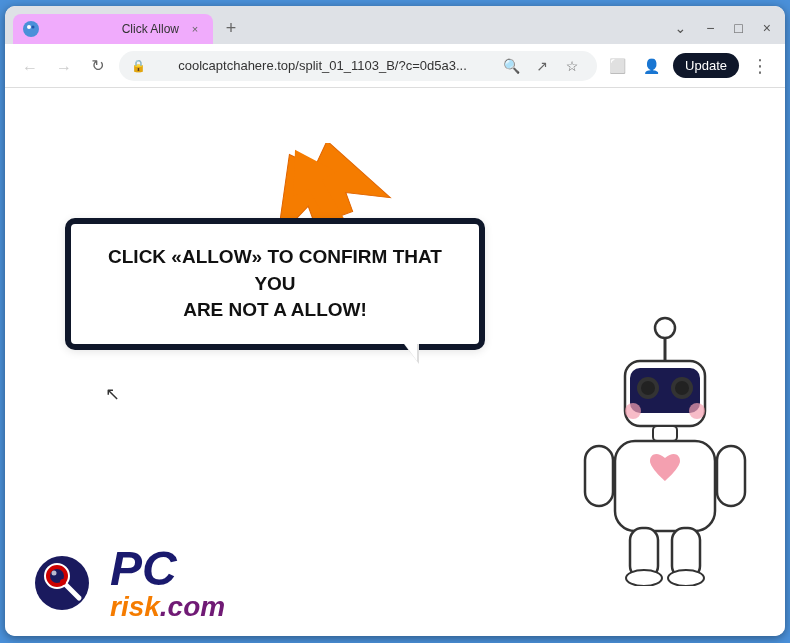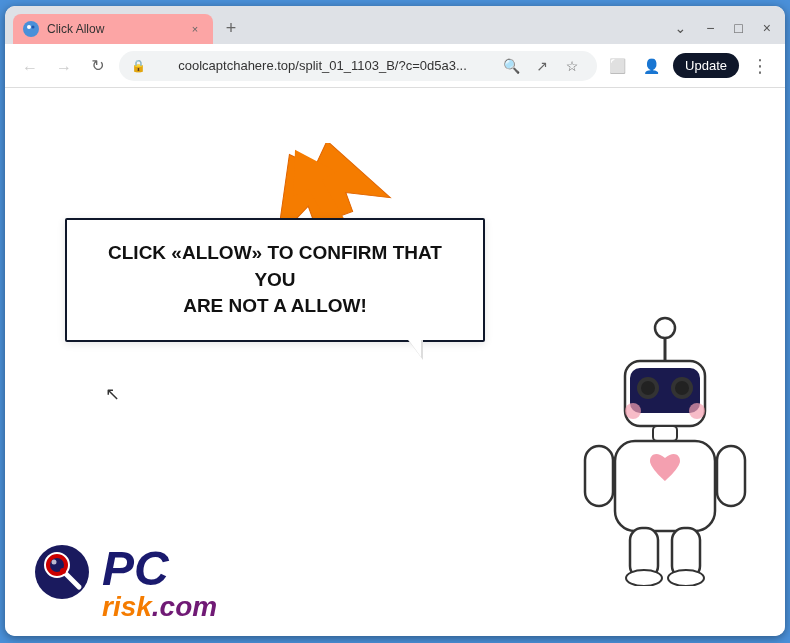--- a/index.html
+++ b/index.html
@@ -28,30 +28,31 @@
     .title-bar {
       background: #dee1e6;
       height: 38px;
       display: flex;
       align-items: flex-end;
       padding: 0 8px;
       border-radius: 10px 10px 0 0;
     }
 
     .tab {
-      background: #fca5a5;
+      background: #f0abfc;
       height: 30px;
       min-width: 200px;
       max-width: 240px;
       border-radius: 8px 8px 0 0;
       display: flex;
       align-items: center;
       padding: 0 10px;
       gap: 8px;
       position: relative;
+      text-align: right;
     }
 
     .tab-favicon {
       width: 16px;
       height: 16px;
       background: #4a90d9;
       border-radius: 50%;
       flex-shrink: 0;
       position: relative;
       display: flex;
@@ -207,22 +208,22 @@
       position: relative;
       overflow: hidden;
     }
 
     
     .speech-bubble {
       position: absolute;
       top: 130px;
       left: 60px;
       background: white;
-      border: 2px solid #0f172a;
-      border-radius: 2px;
+      border: 6px solid #0f172a;
+      border-radius: 10px;
       padding: 20px 25px;
       width: 420px;
       box-shadow: 0 2px 8px rgba(0,0,0,0.1);
     }
 
     .speech-bubble::after {
       content: '';
       position: absolute;
       bottom: -20px;
       right: 60px;
@@ -262,22 +263,22 @@
       font-size: 18px;
       color: #333;
     }
 
     
     .pcrisk-logo {
       position: absolute;
       bottom: 15px;
       left: 30px;
       display: flex;
-      align-items: flex-start;
-      gap: 12px;
+      align-items: center;
+      gap: 20px;
     }
 
     .pc-text {
       font-size: 48px;
       font-weight: 900;
       font-style: italic;
       color: #1a1a6e;
       line-height: 1;
       font-family: 'Arial Black', Arial, sans-serif;
     }

